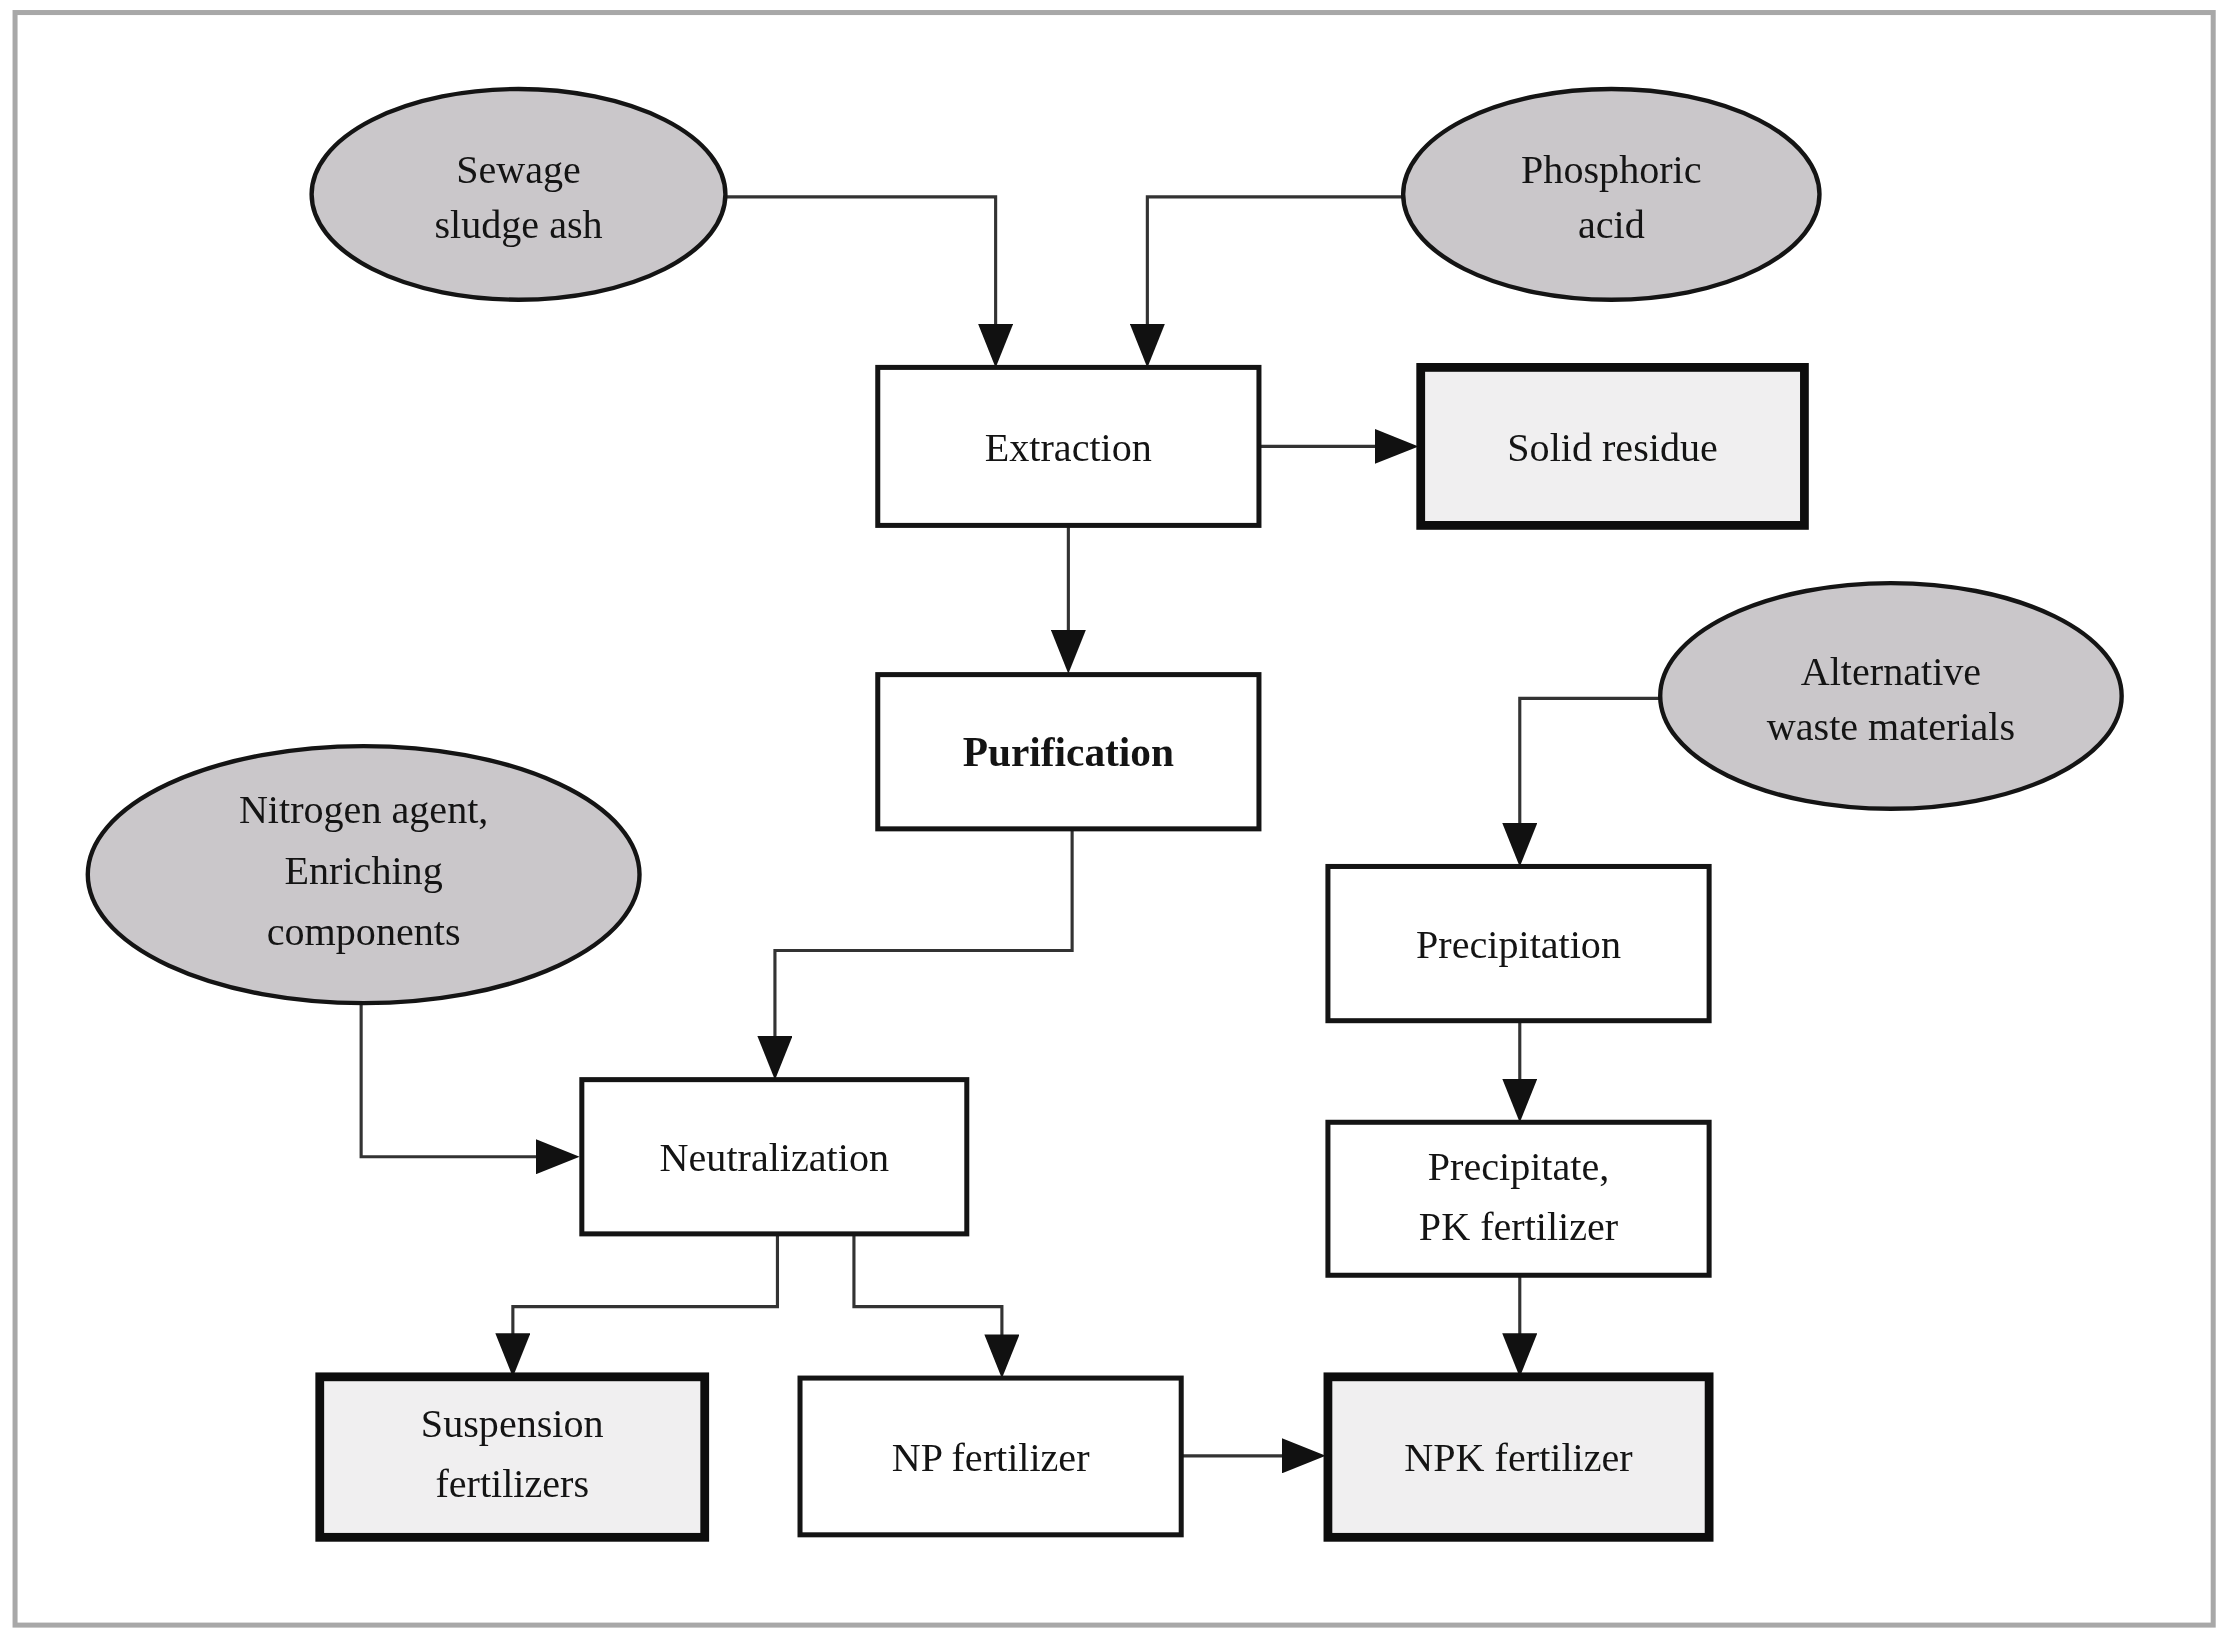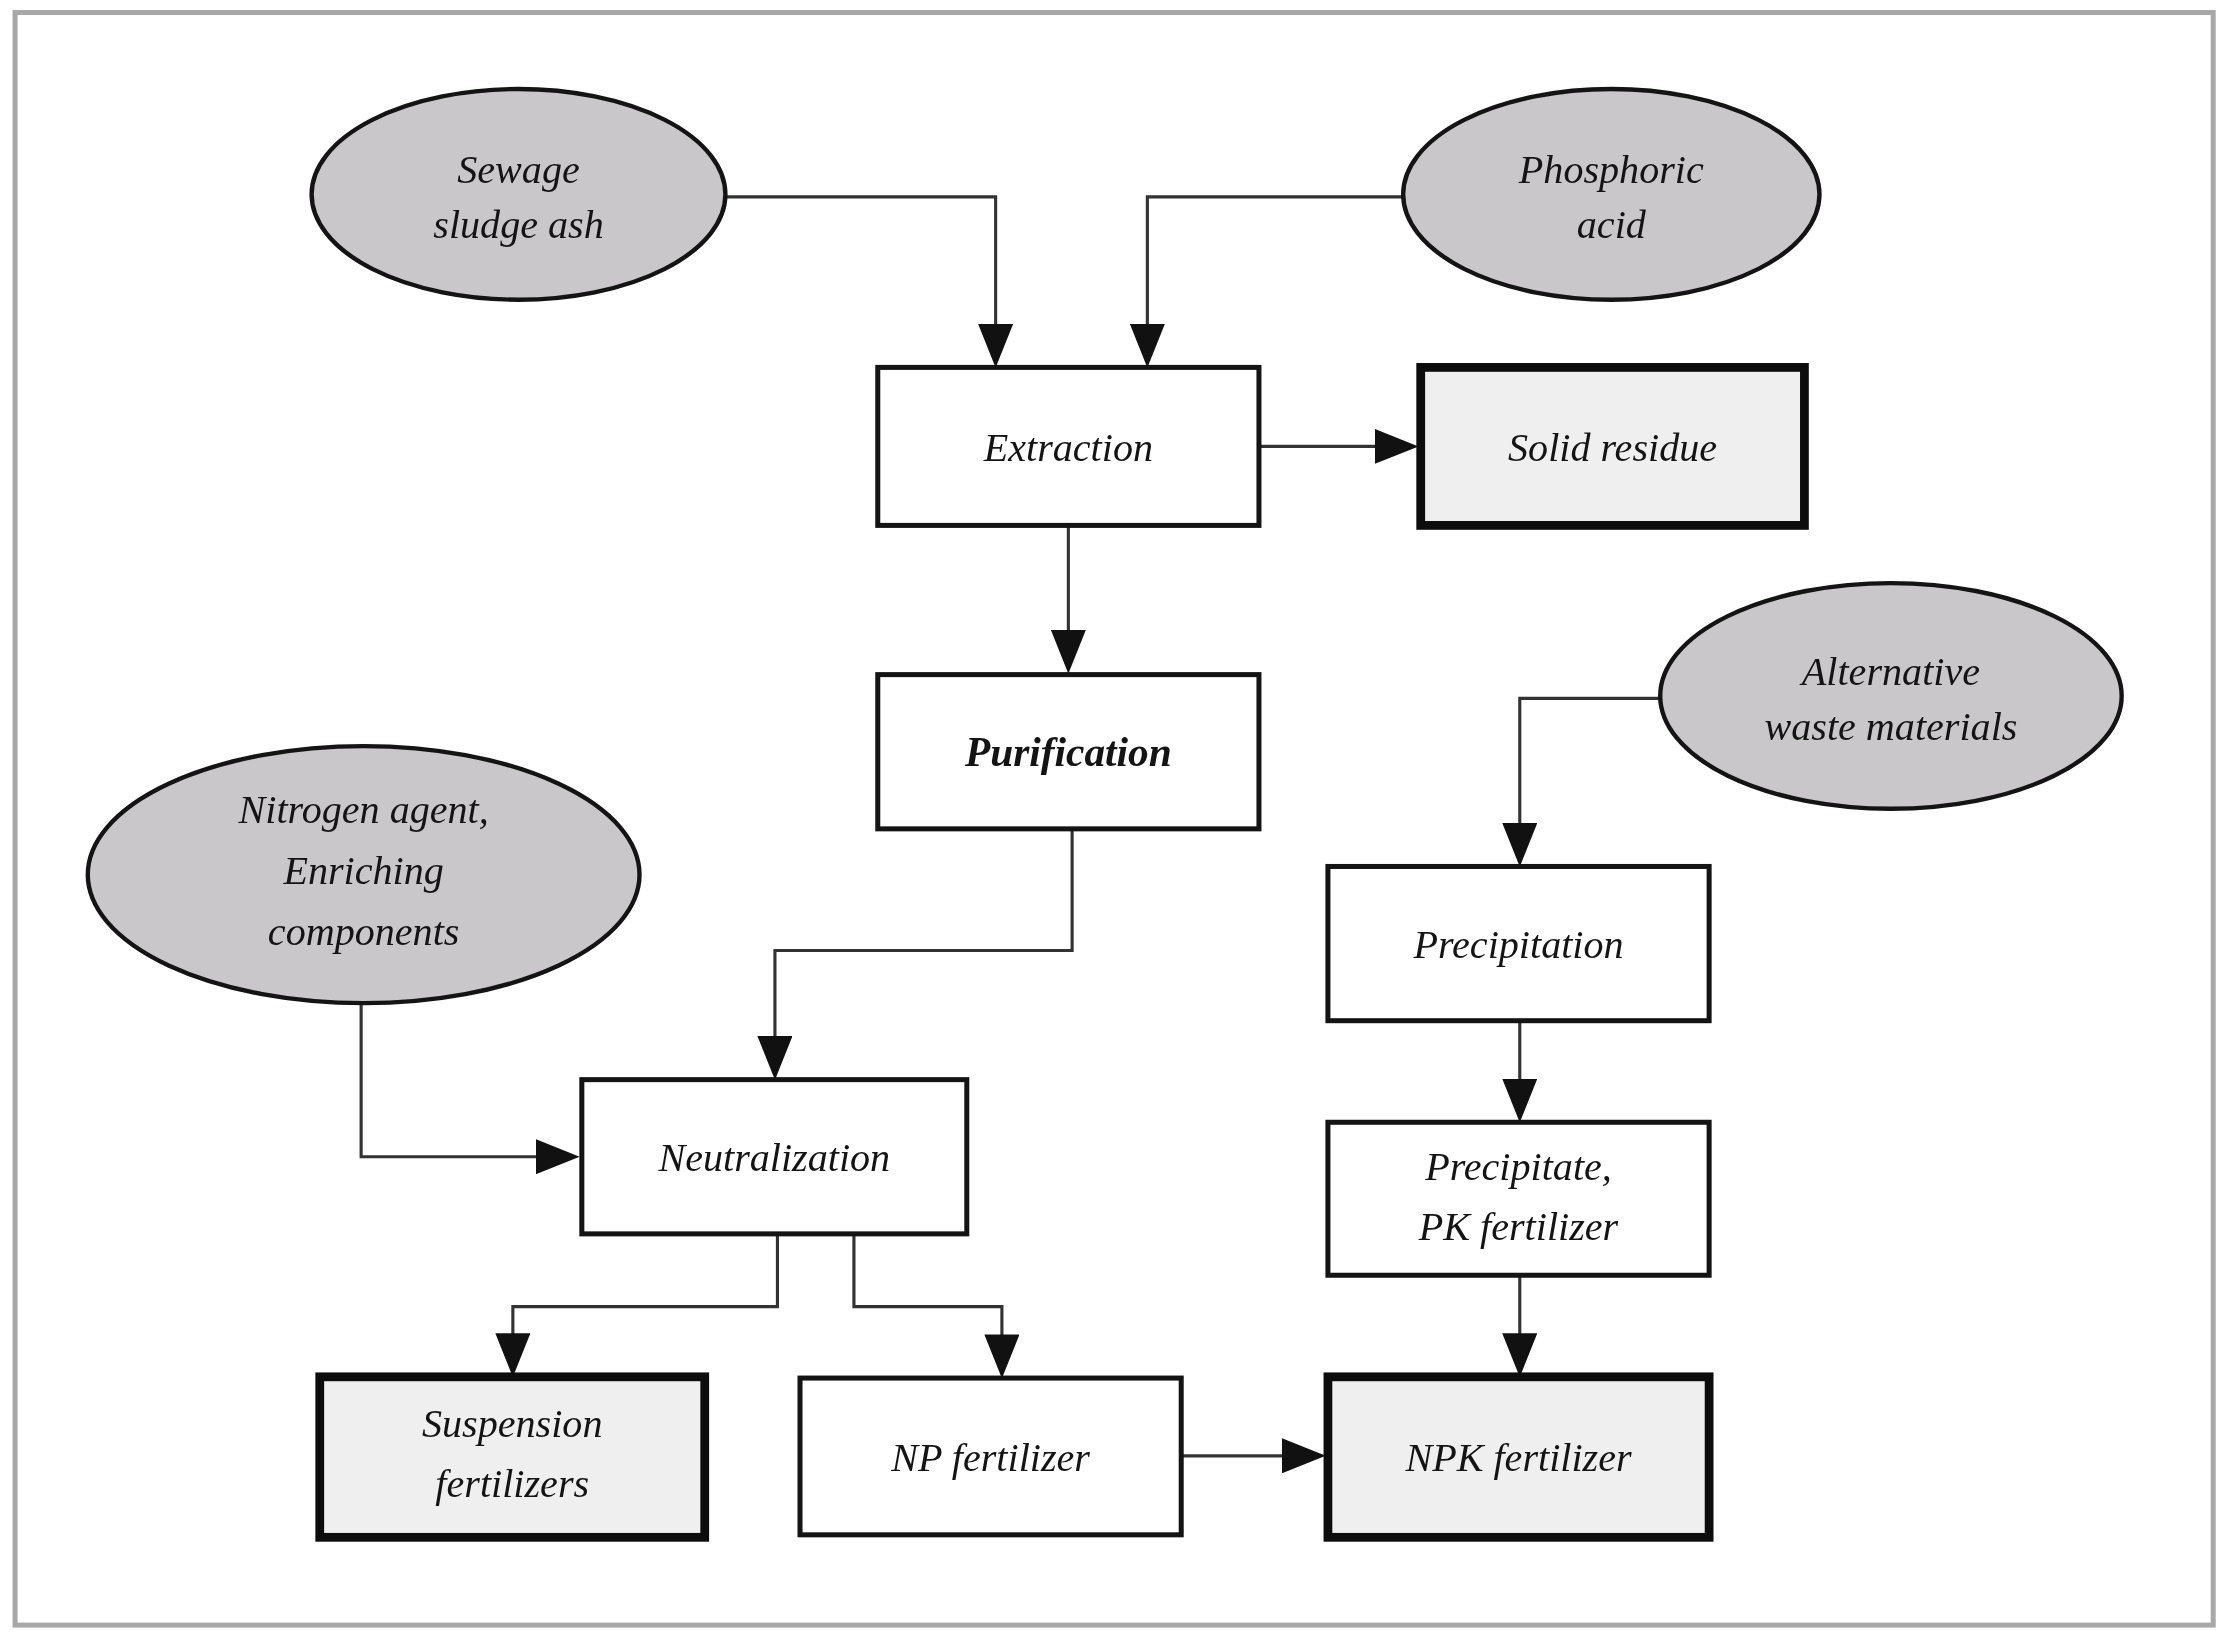--- a/index.html
+++ b/index.html
@@ -5,21 +5,20 @@
   html, body {
     margin: 0;
     padding: 0;
     background: #ffffff;
     font-family: "Liberation Serif", "DejaVu Serif", serif;
   }
   .canvas-wrap {
     width: 100%;
     max-width: 2227px;
     margin: 0 auto;
-    font-style: italic;
   }
   svg { display: block; width: 100%; height: auto; }
 
   
   .frame {
     fill: #ffffff;
     stroke: #a8a8a8;
     stroke-width: 8;
   }
 

